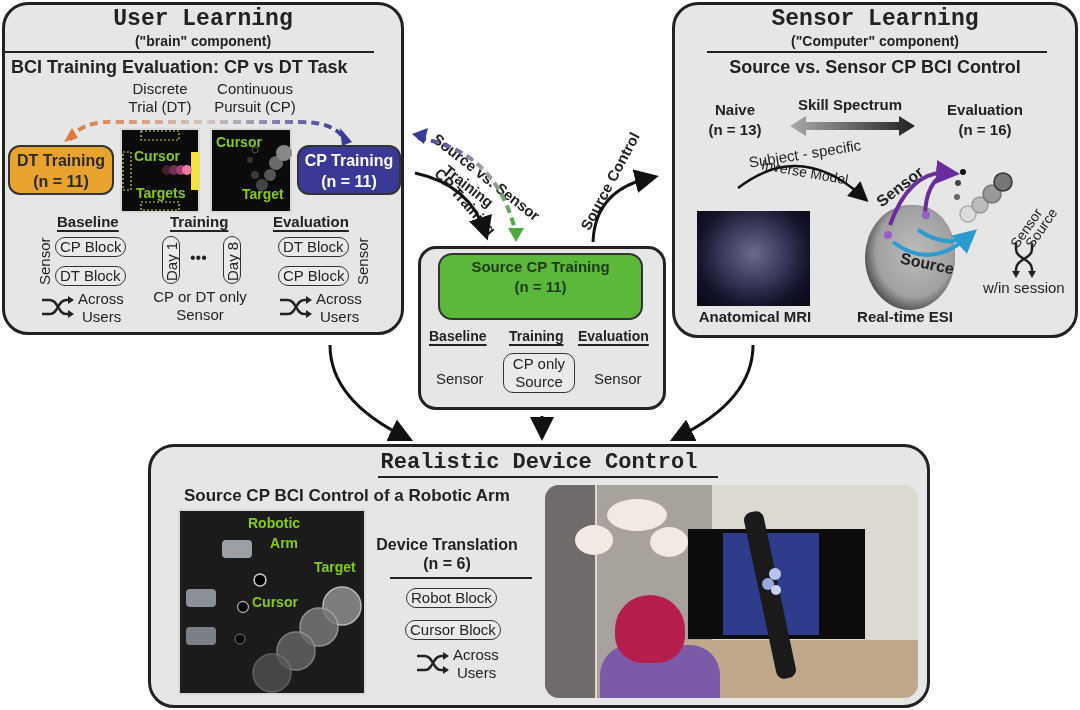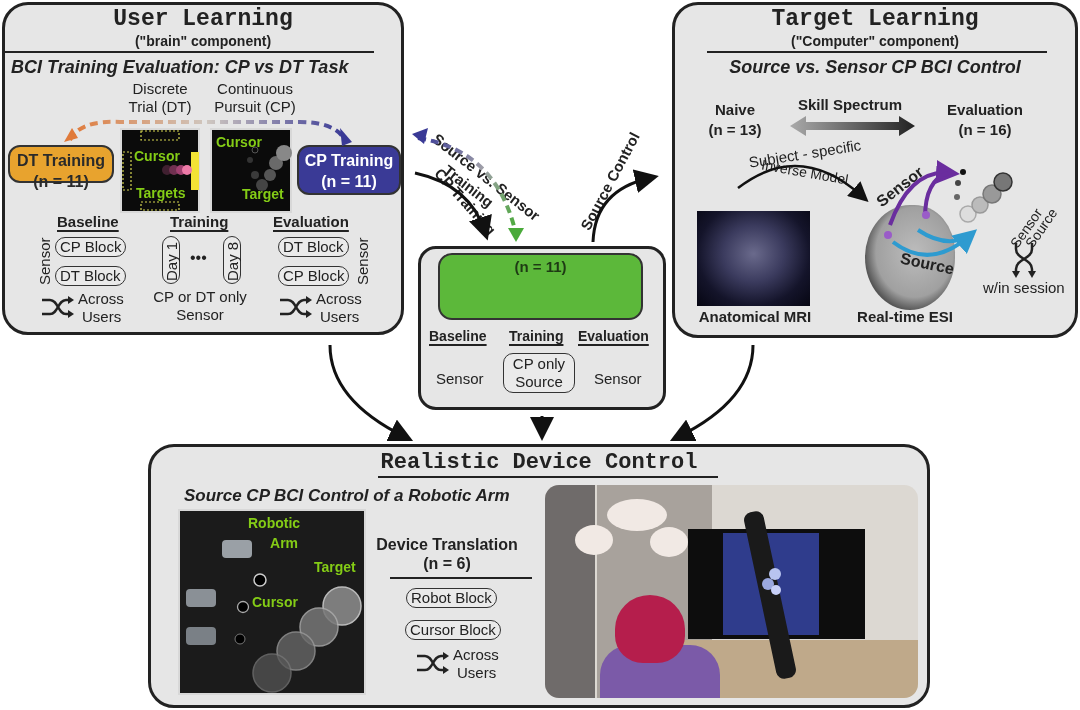--- a/index.html
+++ b/index.html
@@ -4,21 +4,21 @@
 <style>
   html, body { margin: 0; padding: 0; background: #ffffff; }
   body { width: 1080px; height: 710px; position: relative; overflow: hidden;
          font-family: "Liberation Sans", "DejaVu Sans", sans-serif; color: #222; }
   .abs { position: absolute; }
   .panel { position: absolute; background: #e6e6e6; border: 3px solid #222; border-radius: 26px; box-sizing: border-box; }
   .ctr { text-align: center; }
   .b { font-weight: bold; }
   .h1 { font-size: 23px; font-weight: bold; text-align: center; font-family: Liberation Mono, monospace; }
   .h2 { font-size: 15px; font-weight: bold; text-align: center; }
-  .h3 { font-size: 17px; font-weight: bold; font-style: italic; }
+  .h3 { font-size: 17px; font-weight: bold; }
   .rule { position: absolute; height: 2px; background: #222; }
   .lbl { font-size: 15px; }
   .ul { font-weight: bold; font-size: 15px; text-decoration: underline; text-underline-offset: 3px; text-decoration-thickness: 2px; }
   .blk { position: absolute; border: 1.5px solid #333; border-radius: 10px; font-size: 15px; padding: 0 4px; line-height: 18px; text-align: center; background: #eaeaea; }
   .vtext { position: absolute; font-size: 15px; transform-origin: left top; white-space: nowrap; }
   .pill { position: absolute; border: 2px solid #333; border-radius: 12px; font-weight: bold; font-size: 16px; text-align: center; line-height: 21px; box-sizing: border-box; }
   .dark { position: absolute; background: #0b0b0b; border: 2px solid #d8d8d8; box-sizing: border-box; }
   svg.ov { position: absolute; left: 0; top: 0; pointer-events: none; }
   .white { color: #84cc16; font-weight: bold; }
 </style>
@@ -33,21 +33,21 @@
 
 <div class="abs lbl ctr" style="left:120px;top:80px;width:80px;line-height:18px;">
   <div>Discrete</div>
   <div>Trial (DT)</div>
 </div>
 <div class="abs lbl ctr" style="left:205px;top:80px;width:100px;line-height:18px;">
   <div>Continuous</div>
   <div>Pursuit (CP)</div>
 </div>
 
-<div class="pill" style="left:8px;top:145px;width:106px;height:38px;background:#e8a32e;padding-top:3px;color:#2a2a2a;">
+<div class="pill" style="left:8px;top:145px;width:106px;height:50px;background:#e8a32e;padding-top:3px;color:#2a2a2a;">
   <div>DT Training</div>
   <div>(n = 11)</div>
 </div>
 
 <div class="pill" style="left:297px;top:145px;width:104px;height:50px;background:#3a3a96;color:#fff;padding-top:3px;">
   <div>CP Training</div>
   <div>(n = 11)</div>
 </div>
 
 <div class="dark" style="left:120px;top:128px;width:80px;height:85px;">
@@ -101,21 +101,21 @@
       <path d="M28 2 L34 6 L28 10Z" fill="#222"></path>
       <path d="M28 16 L34 20 L28 24Z" fill="#222"></path>
     </svg>
 </div>
 <div class="abs lbl" style="left:316px;top:290px;line-height:18px;">
   <div>Across</div>
   <div style="padding-left:4px;">Users</div>
 </div>
 
 <div class="panel" style="left:672px;top:2px;width:406px;height:336px;"></div>
-<div class="abs h1" style="left:672px;top:6px;width:406px;">Target Learning</div>
+<div class="abs h1" style="left:672px;top:6px;width:406px;">Sensor Learning</div>
 <div class="abs h2" style="left:672px;top:33px;width:406px;font-size:14px;">("Computer" component)</div>
 <div class="rule" style="left:707px;top:51px;width:340px;"></div>
 <div class="abs h3 ctr" style="left:672px;top:57px;width:406px;font-size:18px;">Source vs. Sensor CP BCI Control</div>
 
 <div class="abs b ctr" style="left:700px;top:100px;width:70px;font-size:15px;line-height:20px;">
   <div>Naive</div>
   <div>(n = 13)</div>
 </div>
 <div class="abs b ctr" style="left:790px;top:96px;width:120px;font-size:15px;">Skill Spectrum</div>
 <div class="abs" style="left:790px;top:115px;width:125px;height:22px;">
@@ -151,20 +151,21 @@
       <path d="M6 0 V6 C6 16 22 16 22 26 V30" fill="none" stroke="#222" stroke-width="2.5"></path>
       <path d="M22 0 V6 C22 16 6 16 6 26 V30" fill="none" stroke="#222" stroke-width="2.5"></path>
       <path d="M2 28 L6 35 L10 28Z" fill="#222"></path>
       <path d="M18 28 L22 35 L26 28Z" fill="#222"></path>
     </svg>
 </div>
 <div class="abs lbl" style="left:983px;top:279px;font-size:15px;">w/in session</div>
 
 <div class="panel" style="left:418px;top:246px;width:248px;height:164px;border-radius:18px;"></div>
 <div class="pill" style="left:438px;top:253px;width:205px;height:67px;background:#5cb83a;color:#1e3a14;border-radius:14px;padding-top:2px;line-height:20px;font-size:15px;">
+  <div>Source CP Training</div>
   <div>(n = 11)</div>
 </div>
 <div class="abs ul" style="left:429px;top:328px;font-size:14px;">Baseline</div>
 <div class="abs ul" style="left:509px;top:328px;font-size:14px;">Training</div>
 <div class="abs ul" style="left:578px;top:328px;font-size:14px;">Evaluation</div>
 <div class="abs lbl" style="left:436px;top:370px;">Sensor</div>
 <div class="blk" style="left:503px;top:353px;width:66px;padding:1px 2px;">
   <div>CP only</div>
   <div>Source</div>
 </div>

